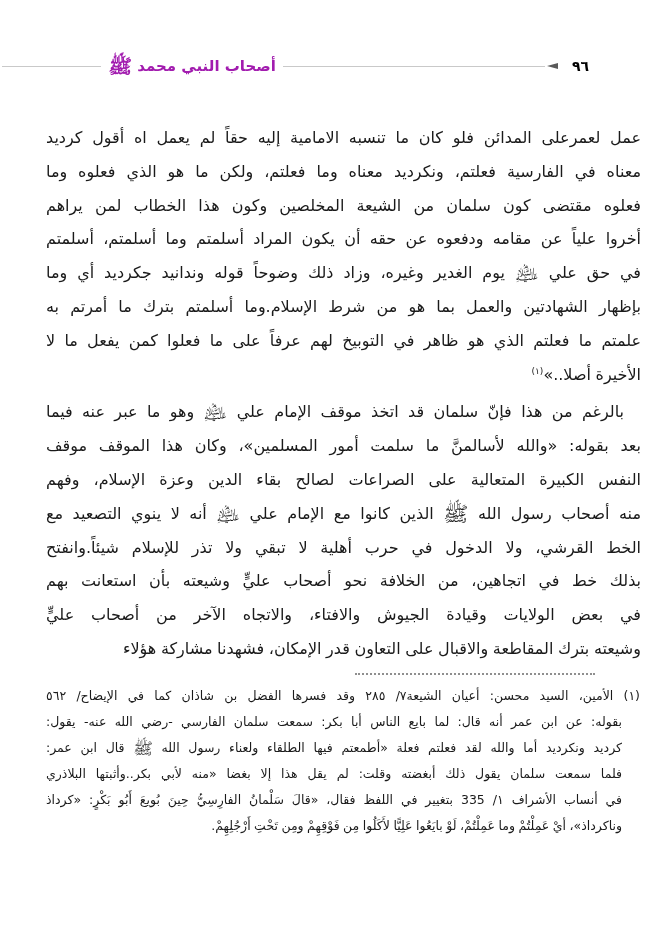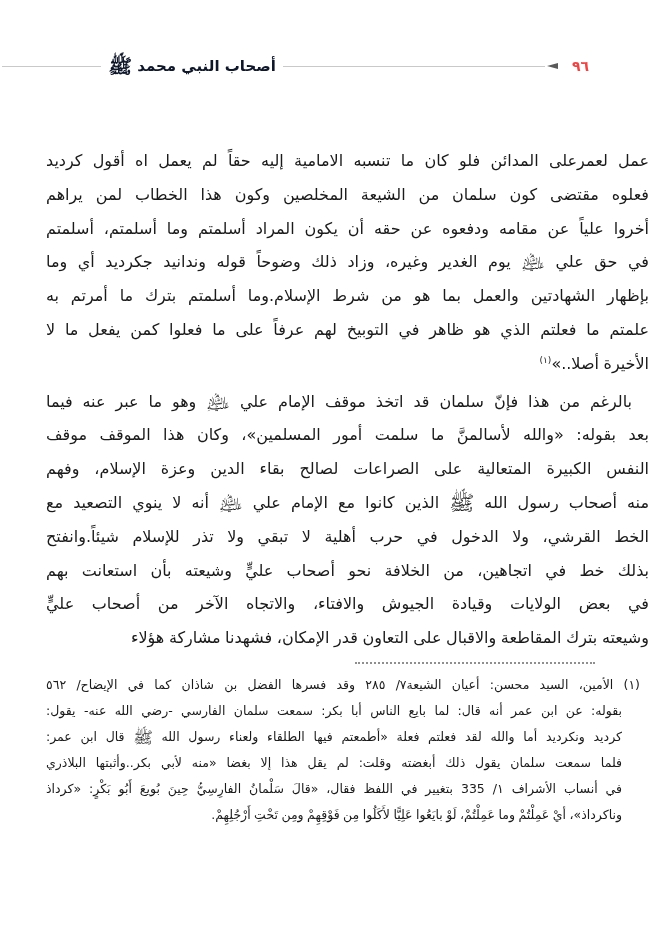--- a/index.html
+++ b/index.html
@@ -12,43 +12,43 @@
     color:#1a1a1a;
     direction:rtl;
   }
   
   .page-header{
     display:flex;align-items:center;
     margin-top:53px;height:26px;
     padding-right:80px;padding-left:2px;
   }
   .page-num{
-    font-size:14px;font-weight:bold;color:#ef4444;
+    font-size:14px;font-weight:bold;color:#000000;
     margin-left:14px;white-space:nowrap;
   }
   .arrow{
     width:0;height:0;flex:0 0 auto;
     border-top:3.5px solid transparent;
     border-bottom:3.5px solid transparent;
     border-right:11px solid #5a5a5a; 
     margin-left:2px;
   }
   .rule{height:1px;background:#c9c9c9;}
   .rule-r{flex:0 0 262px;}
   .rule-l{flex:1 1 auto;}
   .title{
-    font-size:15px;font-weight:bold;color:#0f172a;
+    font-size:15px;font-weight:bold;color:#a21caf;
     white-space:nowrap;padding:0 7px;
   }
   .seal-s{font-size:1.3em;line-height:0;vertical-align:-2px;}
   .seal-a{font-size:1.15em;line-height:0;vertical-align:-2px;}
   
   .body{
-    margin-top:65px;
-    padding-right:20px;padding-left:46px;
+    margin-top:42px;
+    padding-right:28px;padding-left:46px;
     font-size:16px;line-height:33.8px;
     word-spacing:-0.5px;
   }
   .para{margin:0;}
   .para + .para{margin-top:4px;}
   .line{
     text-align:justify;text-align-last:justify;
     max-height:34px;overflow:hidden;
   }
   .line.end{text-align-last:right;}
@@ -88,20 +88,21 @@
     <span class="rule rule-r"></span>
     <span class="title"><span>أصحاب النبي محمد</span>
       <span class="seal-s">ﷺ</span></span>
     <span class="rule rule-l"></span>
   </div>
 
   <div class="body">
 
     <div class="para">
       <div class="line">عمل لعمرعلى المدائن فلو كان ما تنسبه الامامية إليه حقاً لم يعمل اه أقول كرديد</div>
+      <div class="line">معناه في الفارسية فعلتم، ونكرديد معناه وما فعلتم، ولكن ما هو الذي فعلوه وما</div>
       <div class="line">فعلوه مقتضى كون سلمان من الشيعة المخلصين وكون هذا الخطاب لمن يراهم</div>
       <div class="line">أخروا علياً عن مقامه ودفعوه عن حقه أن يكون المراد أسلمتم وما أسلمتم، أسلمتم</div>
       <div class="line">
         <span>في حق علي</span>
         <span class="seal-a">﵇</span>
         <span>يوم الغدير وغيره، وزاد ذلك وضوحاً قوله وندانيد جكرديد أي وما</span>
       </div>
       <div class="line">بإظهار الشهادتين والعمل بما هو من شرط الإسلام.وما أسلمتم بترك ما أمرتم به</div>
       <div class="line">علمتم ما فعلتم الذي هو ظاهر في التوبيخ لهم عرفاً على ما فعلوا كمن يفعل ما لا</div>
       <div class="line end">

